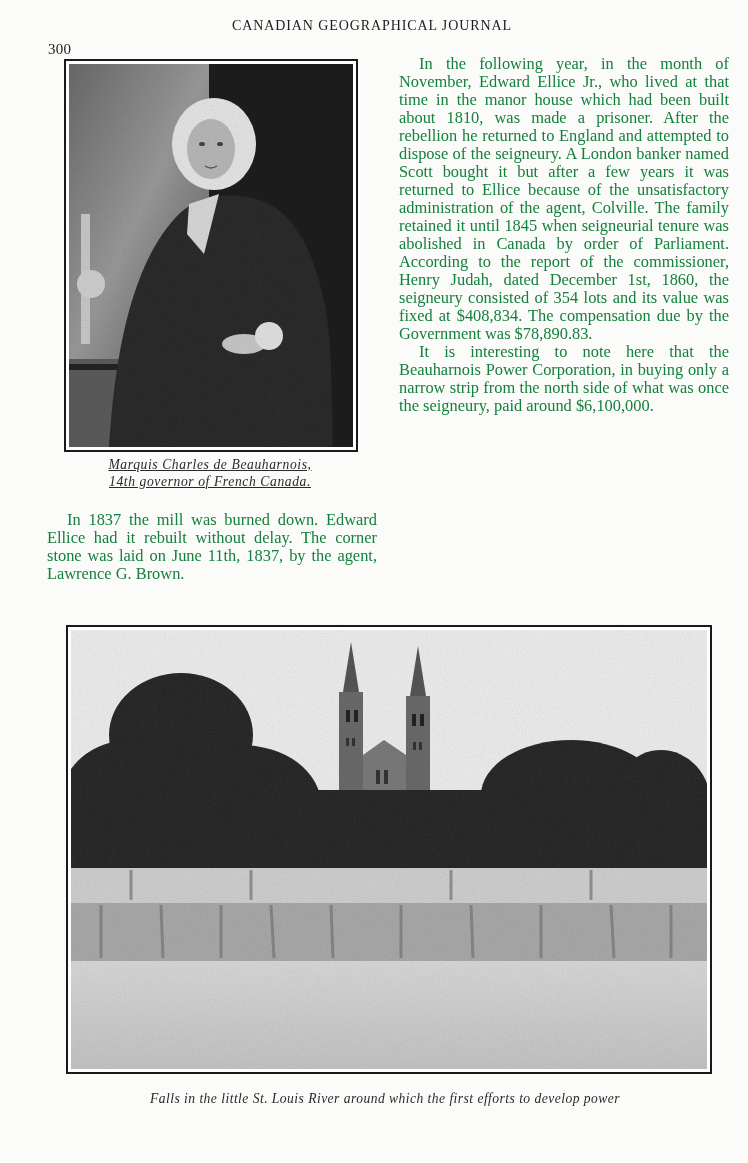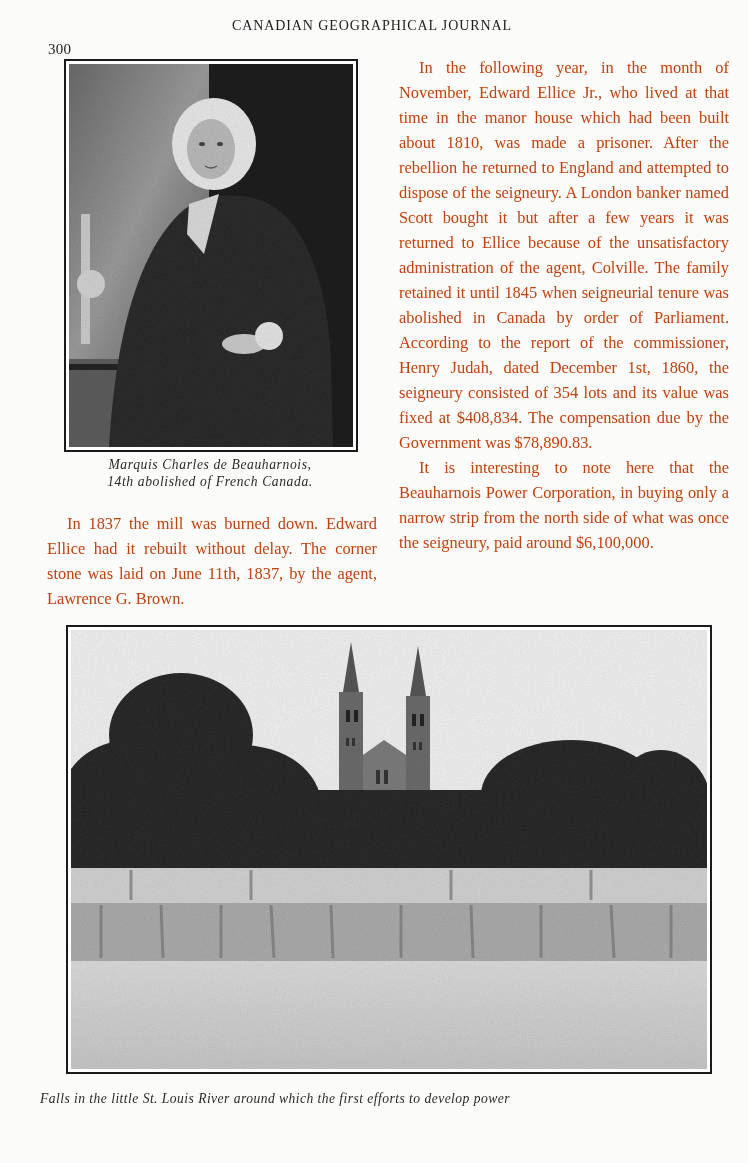--- a/index.html
+++ b/index.html
@@ -24,41 +24,42 @@
     width: 294px; height: 393px;
     border: 2px solid #1a1a1a; background: #fff;
     box-sizing: border-box;
   }
   .portrait-frame svg { position: absolute; left: 3px; top: 3px; }
   .portrait-caption {
     position: absolute; left: 60px; top: 456px; width: 300px;
     text-align: center; font-style: italic;
     font-size: 13.6px; line-height: 17px; letter-spacing: 0.6px;
     color: #2a2a2a;
+    text-decoration: underline;
   }
   .col-text {
     position: absolute;
-    font-size: 16.4px; line-height: 25px;
+    font-size: 16.4px; line-height: 18px;
     text-align: justify;
-    color: #c2410c;
+    color: #15803d;
   }
   .col-text p { margin: 0; text-indent: 20px; }
   .left-col { left: 47px; top: 511px; width: 330px; }
   .right-col { left: 399px; top: 55px; width: 330px; }
   
   .falls-frame {
     position: absolute; left: 66px; top: 625px;
     width: 646px; height: 449px;
     border: 2px solid #1a1a1a; background: #fff;
     box-sizing: border-box;
   }
   .falls-frame svg { position: absolute; left: 3px; top: 3px; }
   .falls-caption {
     position: absolute; left: 40px; top: 1091px; width: 690px;
-    font-style: italic;
+    text-align: center; font-style: italic;
     font-size: 13.6px; line-height: 15px; letter-spacing: 0.45px;
     color: #2a2a2a;
   }
 </style>
 </head>
 <body>
 
 <div class="page-number">300</div>
 <div class="running-head">CANADIAN GEOGRAPHICAL JOURNAL</div>
 
@@ -100,21 +101,21 @@
       <rect x="12" y="150" width="9" height="130" fill="#c9c9c9"></rect>
       <ellipse cx="22" cy="220" rx="14" ry="14" fill="#d0d0d0"></ellipse>
 
       <ellipse cx="175" cy="280" rx="22" ry="10" fill="#c8c8c8"></ellipse>
       <ellipse cx="200" cy="272" rx="14" ry="14" fill="#e2e2e2"></ellipse>
     </g>
   </svg>
 </div>
 <div class="portrait-caption">
   <div>Marquis Charles de Beauharnois,</div>
-  <div>14th abolished of French Canada.</div>
+  <div>14th governor of French Canada.</div>
 </div>
 
 <div class="col-text left-col">
   <p>In 1837 the mill was burned down. Edward Ellice had it rebuilt without delay. The corner stone was laid on June 11th, 1837, by the agent, Lawrence G. Brown.</p>
 </div>
 
 <div class="col-text right-col">
   <p>In the following year, in the month of November, Edward Ellice Jr., who lived at that time in the manor house which had been built about 1810, was made a prisoner.  After the rebellion he returned to England and attempted to dispose of the seigneury.  A London banker named Scott bought it but after a few years it was returned to Ellice because of the unsatisfactory administration of the agent, Colville.  The family retained it until 1845 when seigneurial tenure was abolished in Canada by order of Parliament.  According to the report of the commissioner, Henry Judah, dated December 1st, 1860, the seigneury consisted of 354 lots and its value was fixed at $408,834.  The compensation due by the Government was $78,890.83.</p>
   <p>It is interesting to note here that the Beauharnois Power Corporation, in buying only a narrow strip from the north side of what was once the seigneury, paid around $6,100,000.</p>
 </div>

